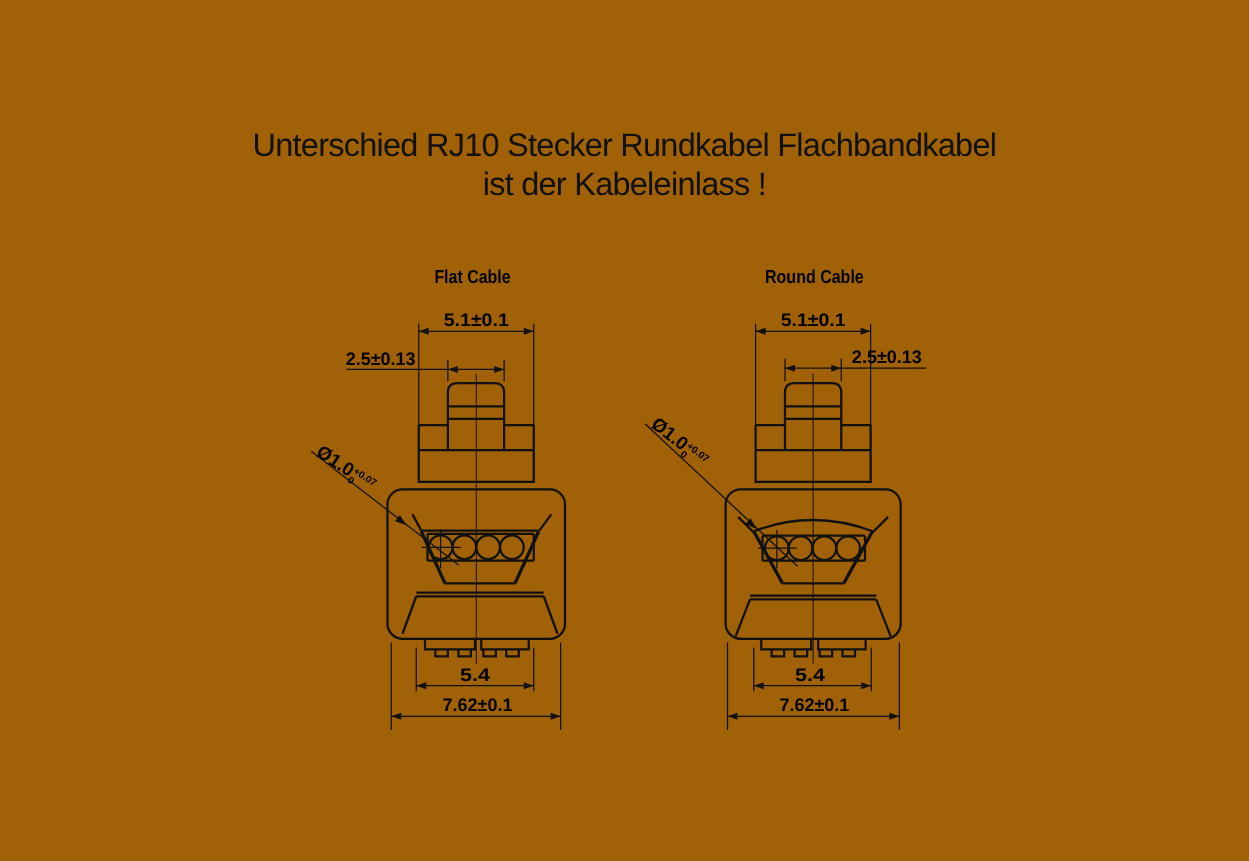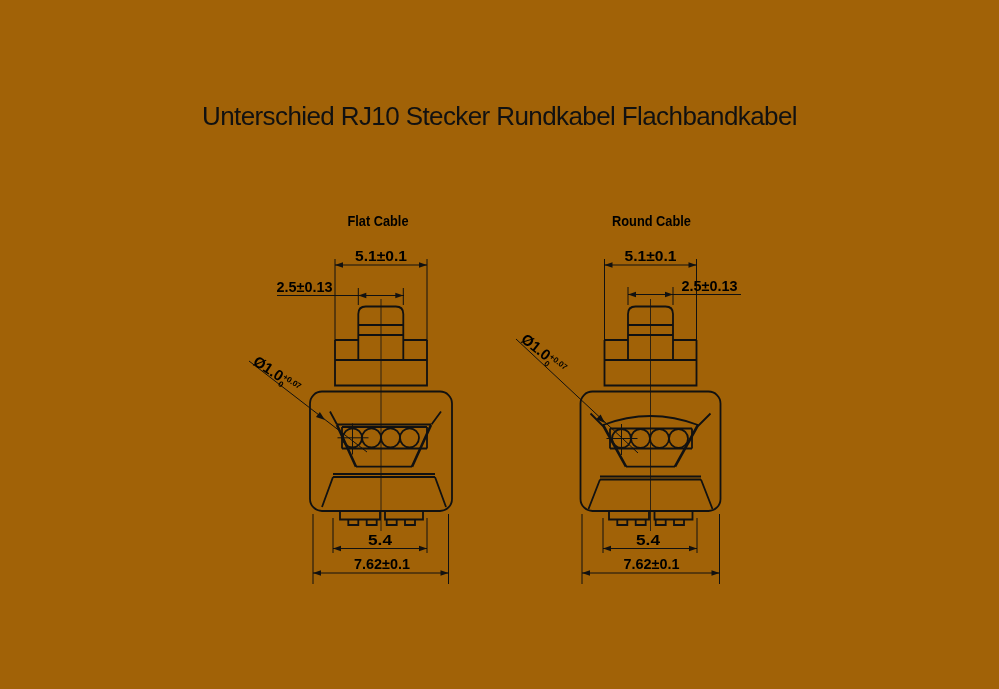--- a/index.html
+++ b/index.html
@@ -20,20 +20,21 @@
   .cl{stroke:#111;stroke-width:0.8;fill:none;}
   .arr{fill:#111;stroke:none;}
 </style>
 </head>
 <body>
 
 <div class="canvas">
 
   <div class="title">
     <div>Unterschied RJ10 Stecker Rundkabel Flachbandkabel</div>
+    <div>ist der Kabeleinlass !</div>
   </div>
 
   <svg style="left:228px;top:205px" width="260" height="392" viewBox="228 205 260 392">
 
     <text class="figlabel" x="378" y="226" text-anchor="middle" textLength="61" lengthAdjust="spacingAndGlyphs">Flat Cable</text>
 
     <g>
       <path class="dim" d="M335,259 V341 M427,259 V341 M335,265 H427"></path>
       <path class="arr" d="M335,265 l8,-2.8 v5.6 z"></path>
       <path class="arr" d="M427,265 l-8,-2.8 v5.6 z"></path>

